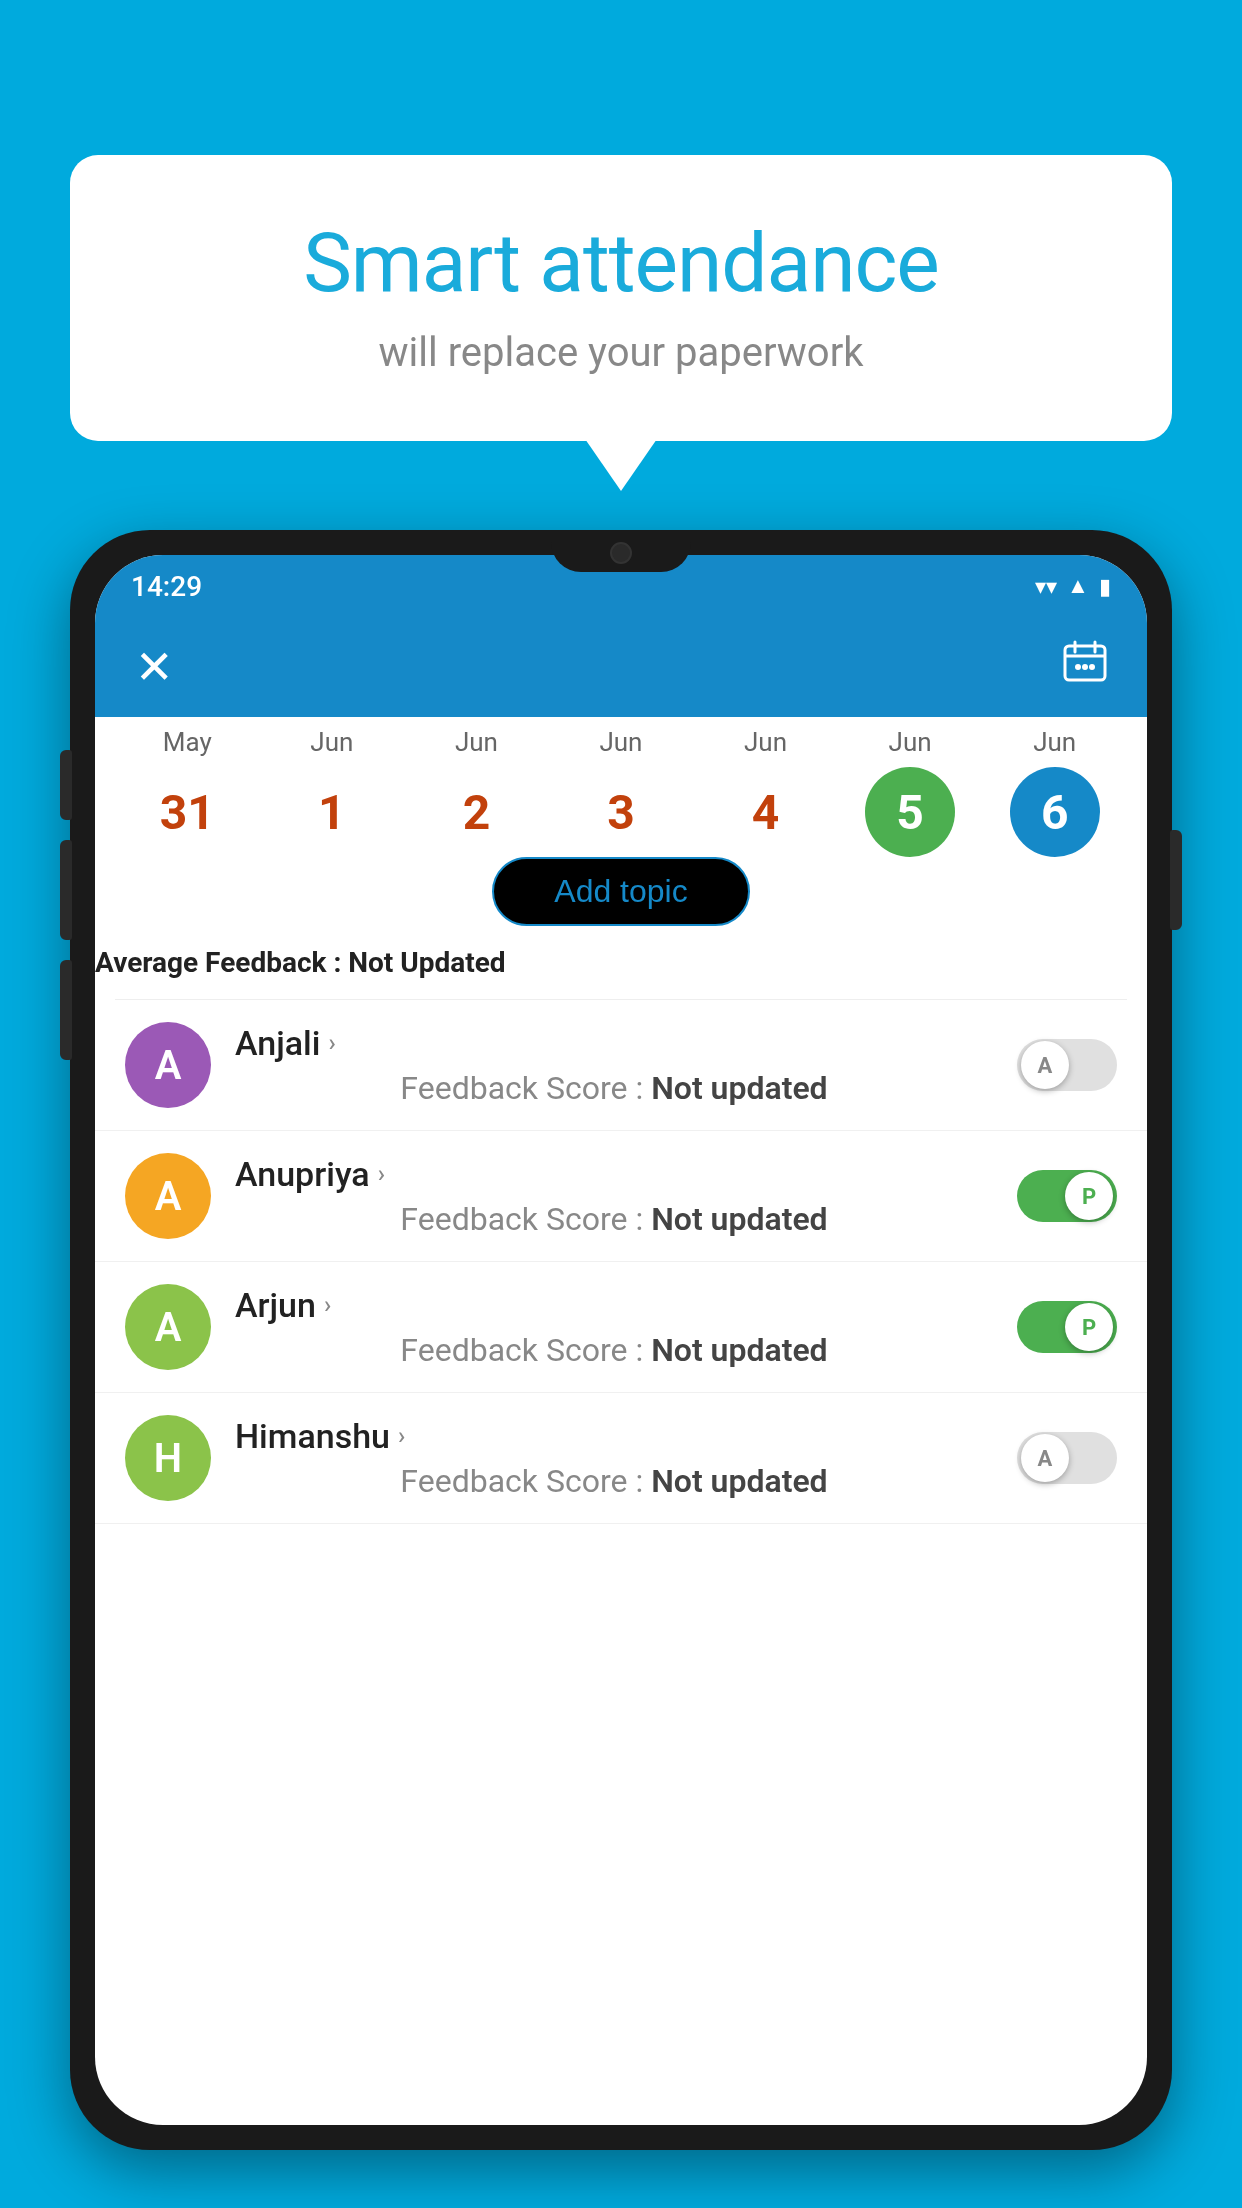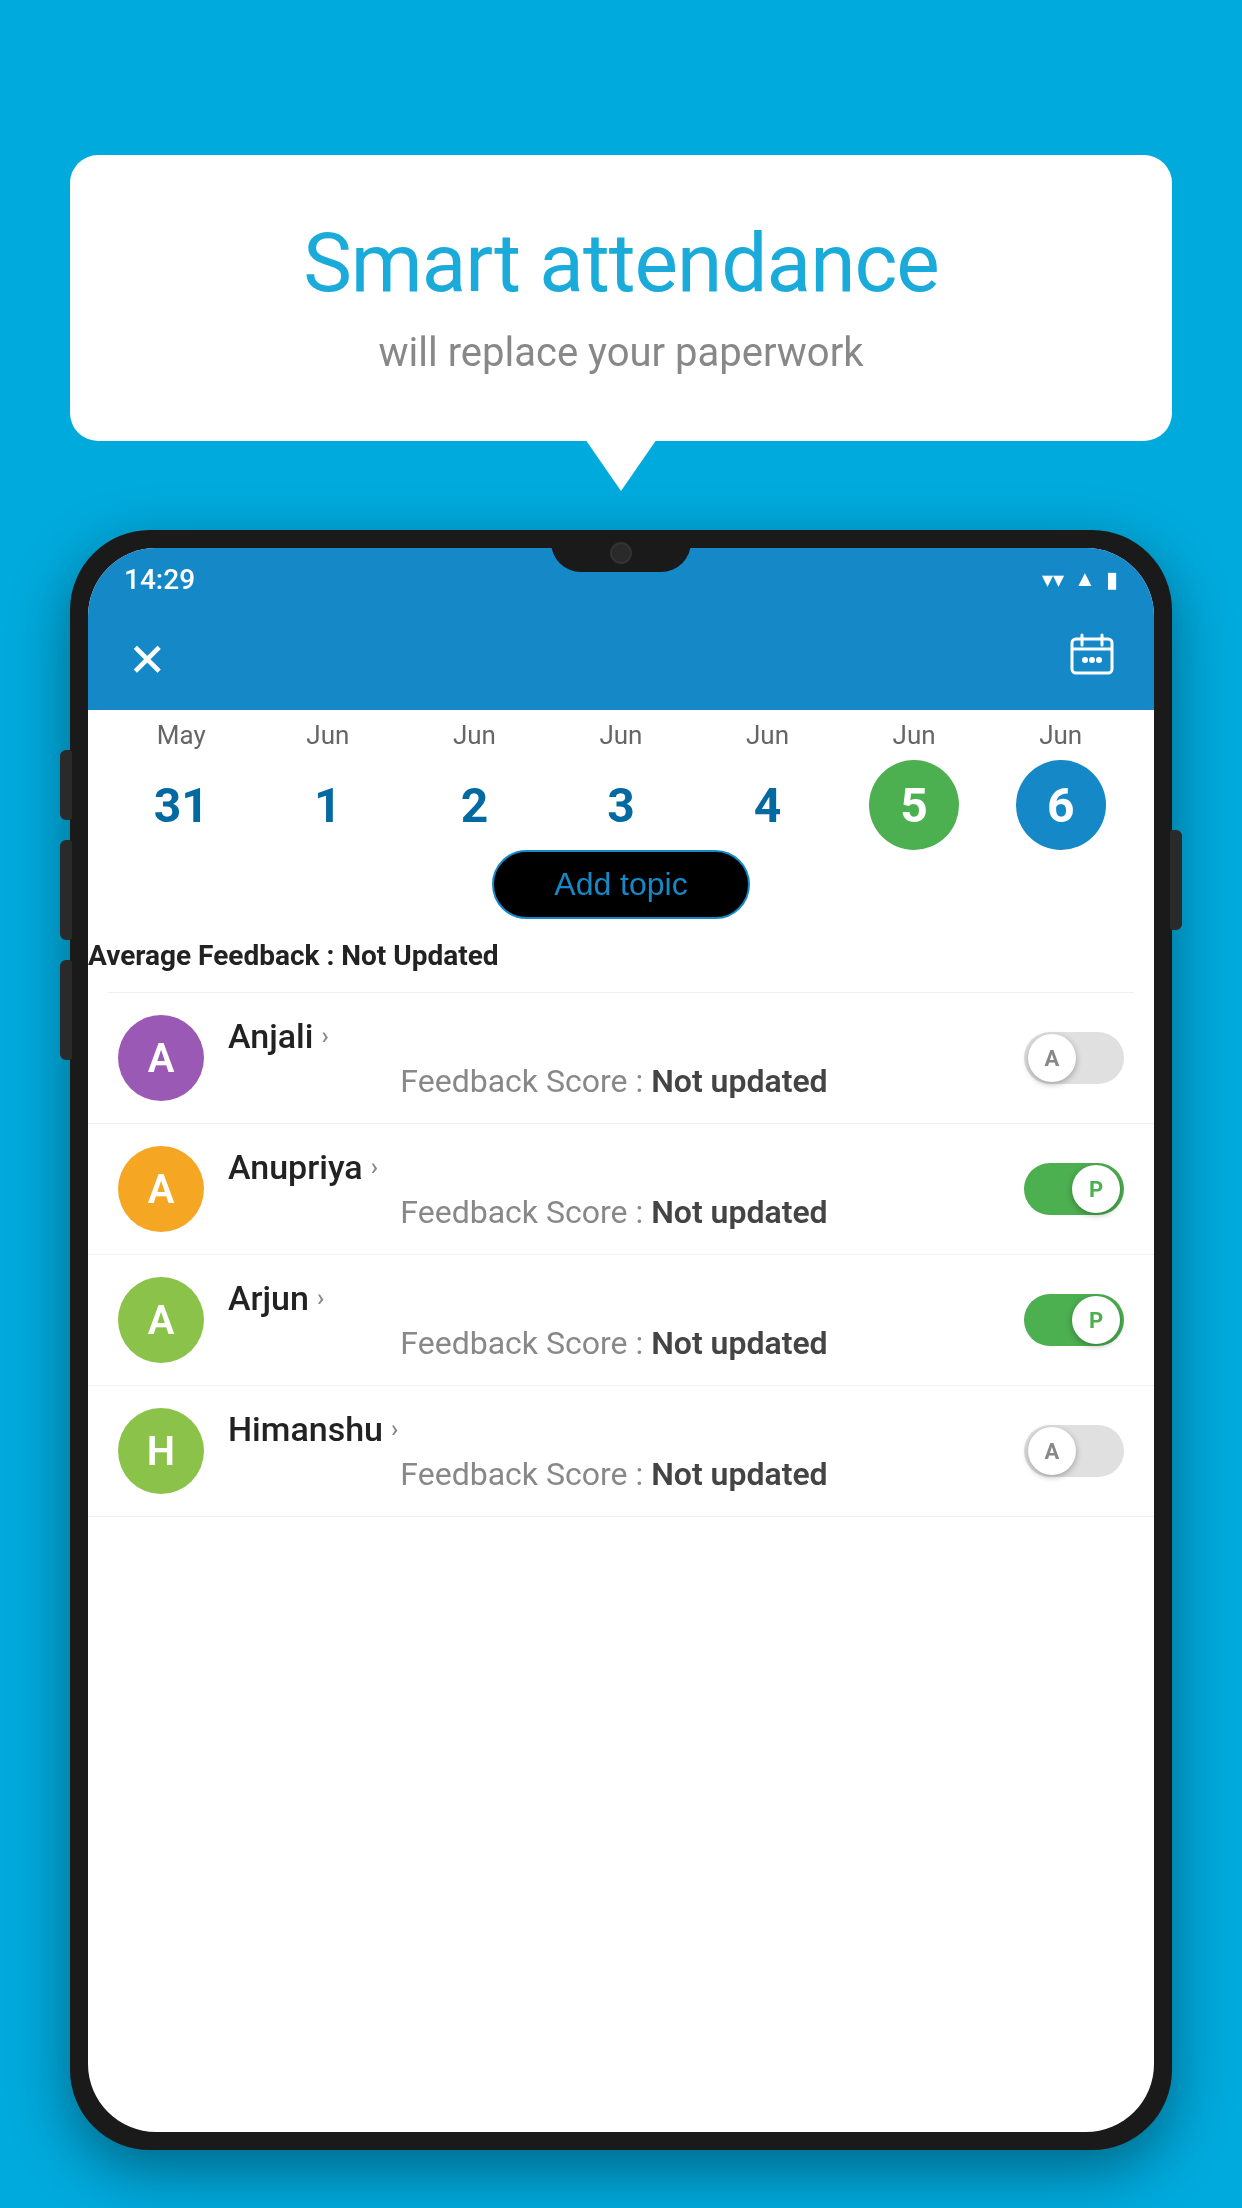--- a/index.html
+++ b/index.html
@@ -64,21 +64,21 @@
       right: 70px;
       bottom: 0;
     }
 
     .phone-frame {
       background: #1A1A1A;
       border-radius: 80px;
       width: 100%;
       height: 1620px;
       position: relative;
-      padding: 4px;
+      padding: 11px;
       box-shadow: 0 20px 60px rgba(0,0,0,0.4);
     }
 
     
     .phone-notch {
       position: absolute;
       top: 0;
       left: 50%;
       transform: translateX(-50%);
       width: 140px;
@@ -203,21 +203,21 @@
     }
 
     .cal-month {
       font-size: 26px;
       color: #666;
     }
 
     .cal-date {
       font-size: 48px;
       font-weight: 700;
-      color: #0369a1;
+      color: #c2410c;
       width: 90px;
       height: 90px;
       display: flex;
       align-items: center;
       justify-content: center;
       border-radius: 50%;
     }
 
     .cal-date.today {
       background: #4CAF50;

